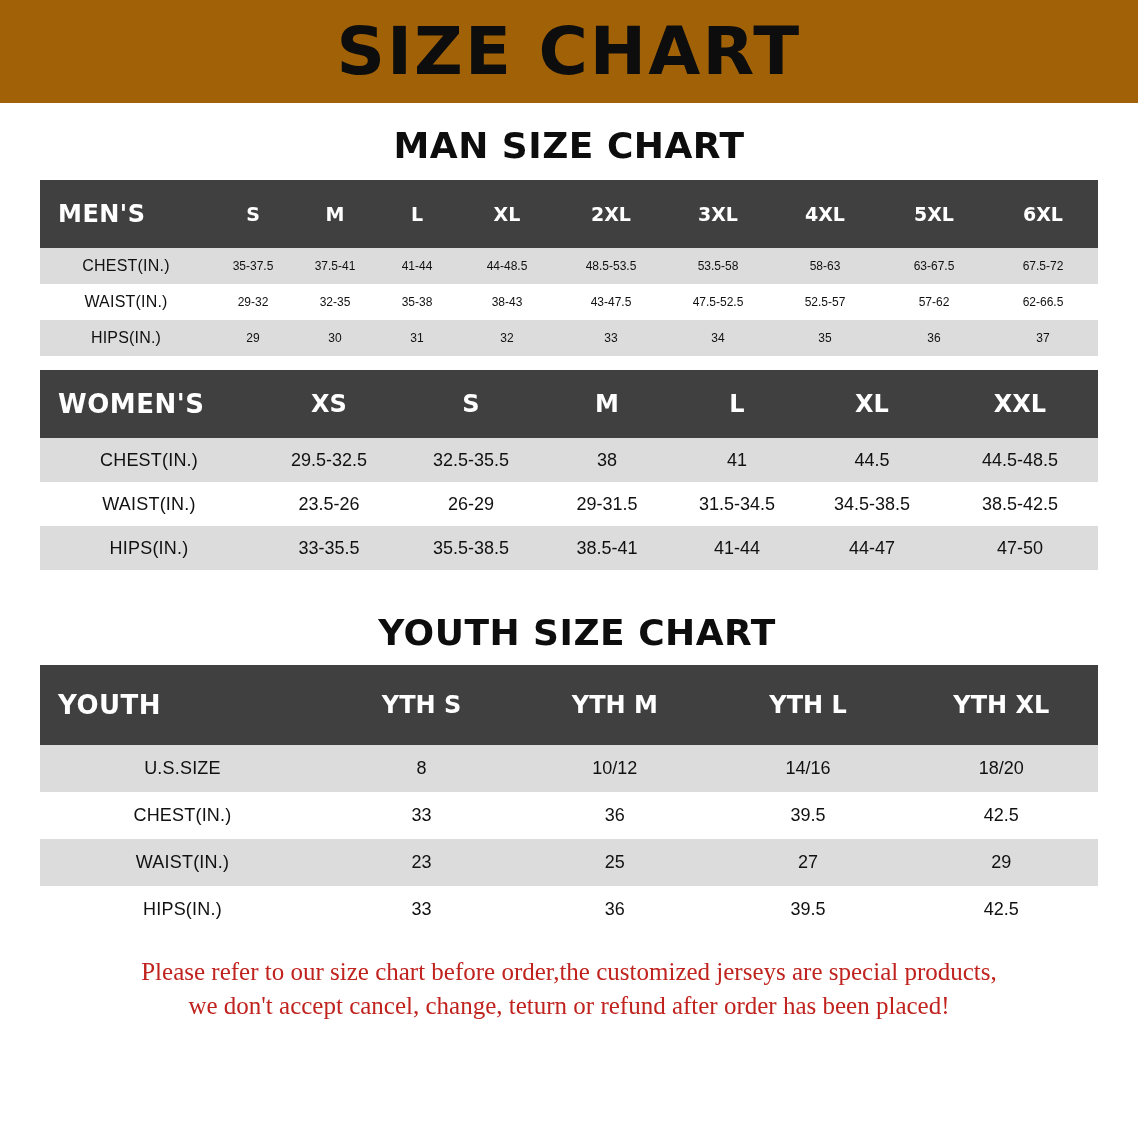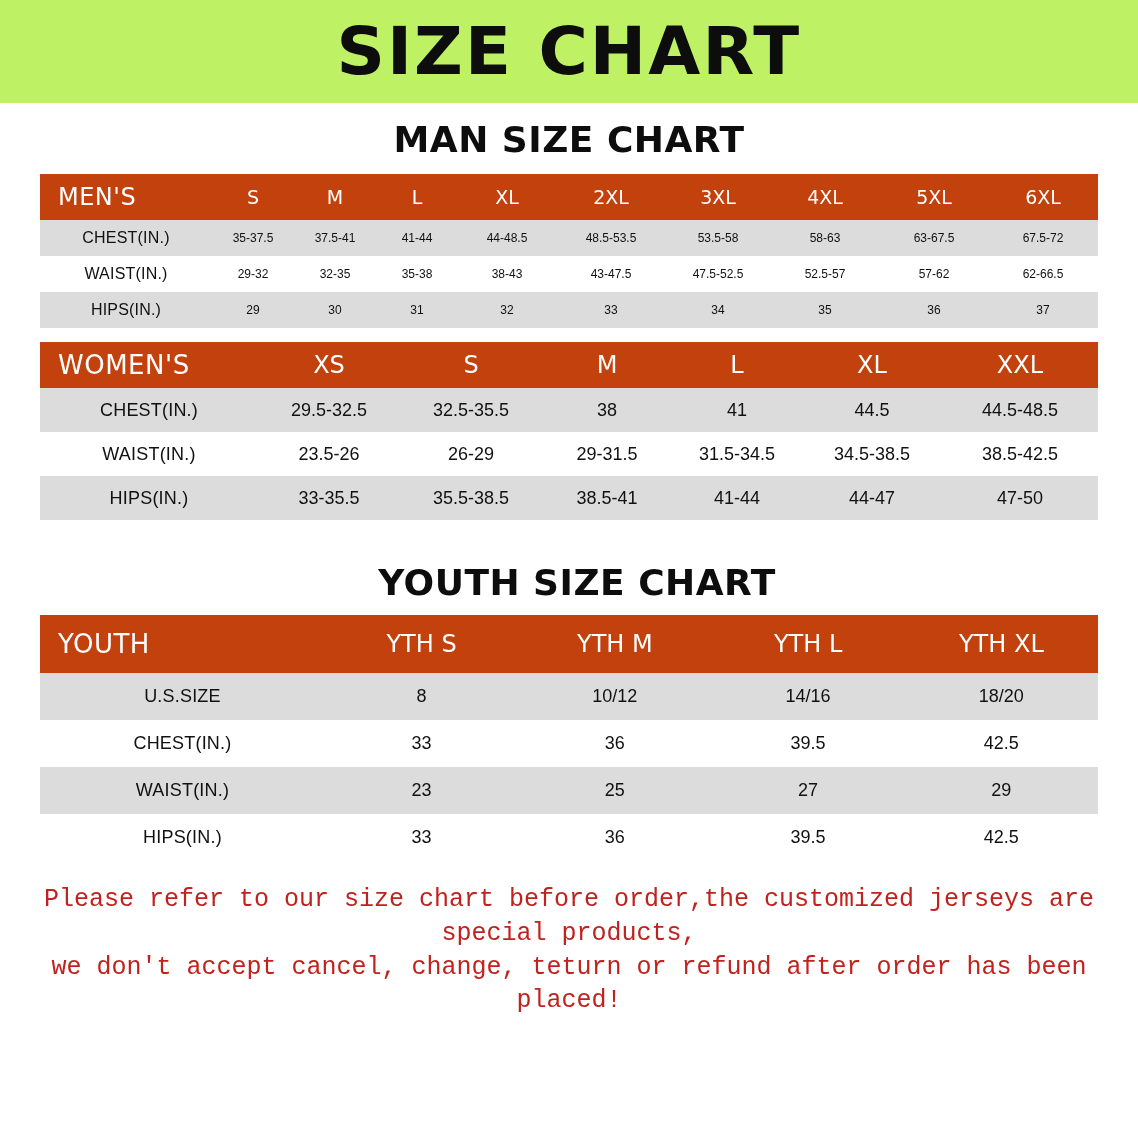--- a/index.html
+++ b/index.html
@@ -18,21 +18,21 @@
     position: relative;
     width: 1138px;
     height: 1132px;
     box-sizing: border-box;
   }
 
   
   .banner {
     width: 100%;
     height: 103px;
-    background: #bef264;
+    background: #a16207;
     display: flex;
     align-items: center;
     justify-content: center;
   }
   .banner-title {
     font-family: "DejaVu Sans", sans-serif;
     font-weight: bold;
     font-size: 66px;
     letter-spacing: 2px;
     color: #0d0d0d;
@@ -42,40 +42,40 @@
 
   
   .section-title {
     text-align: center;
     font-family: "DejaVu Sans", sans-serif;
     font-weight: bold;
     font-size: 36px;
     letter-spacing: 0.5px;
     color: #0d0d0d;
   }
-  .mst { margin-top: 16px; }
+  .mst { margin-top: 22px; }
   .wst { margin-top: 36px; }
   .yst { margin-top: 42px; padding-left: 16px; }
 
   
   .tbl-wrap {
     margin: 0 40px;
   }
   table {
     width: 1058px;
     border-collapse: collapse;
     table-layout: fixed;
   }
   thead th {
-    background: #c2410c;
+    background: #404040;
     color: #ffffff;
     font-family: "DejaVu Sans", sans-serif;
-    font-weight: normal;
-    text-align: center;
-    padding: 1px;
+    font-weight: bold;
+    text-align: center;
+    padding: 12px;
   }
   .hdr-label {
     text-align: left !important;
     padding-left: 18px !important;
     letter-spacing: 0.5px;
   }
   tbody td {
     text-align: center;
     font-family: "Liberation Sans", sans-serif;
     color: #111111;
@@ -103,21 +103,21 @@
   
   #youth-table { margin-top: 12px; }
   #youth-table thead th { height: 56px; font-size: 24px; }
   #youth-table thead th.hdr-label { font-size: 26px; }
   #youth-table tbody td { height: 45px; font-size: 18px; }
 
   
   .note {
     margin: 22px 40px 0 40px;
     color: #c0221e;
-    font-family: Liberation Mono, monospace;
+    font-family: Liberation Serif, serif;
     font-size: 25px;
     line-height: 1.35;
     text-align: center;
   }
   .note span { display: block; }
 </style>
 </head>
 <body>
 
 <div class="page">

